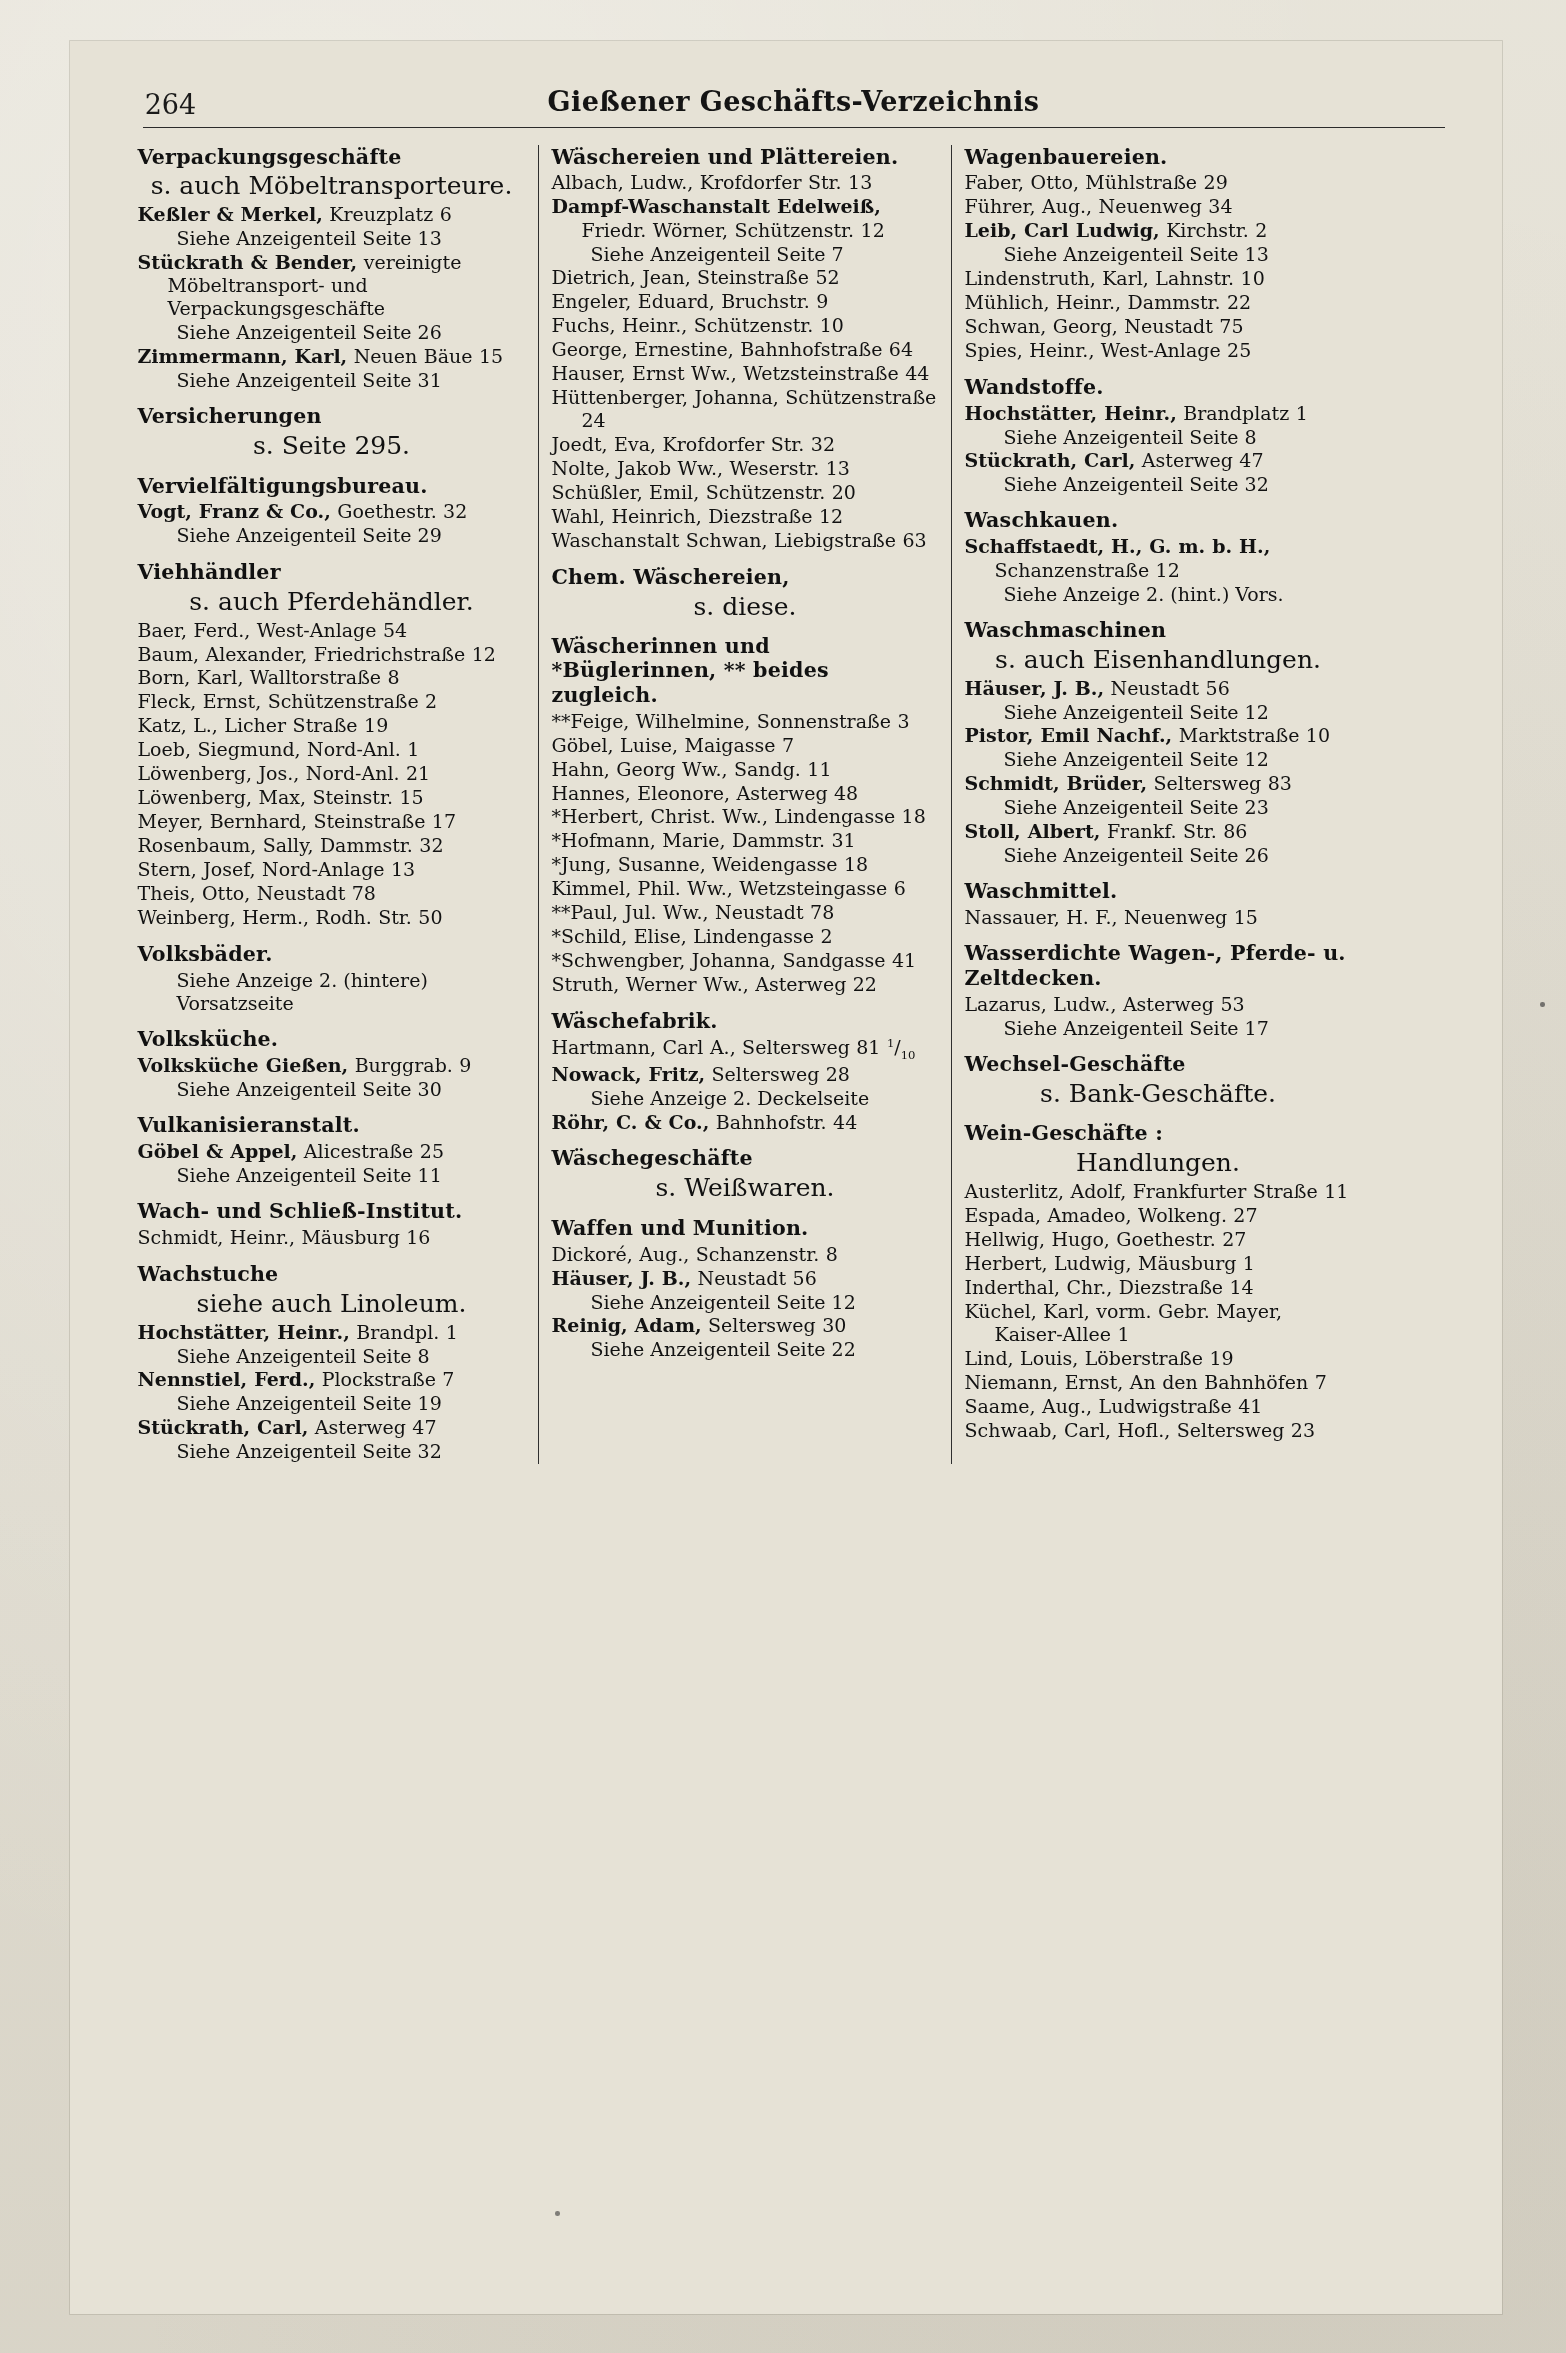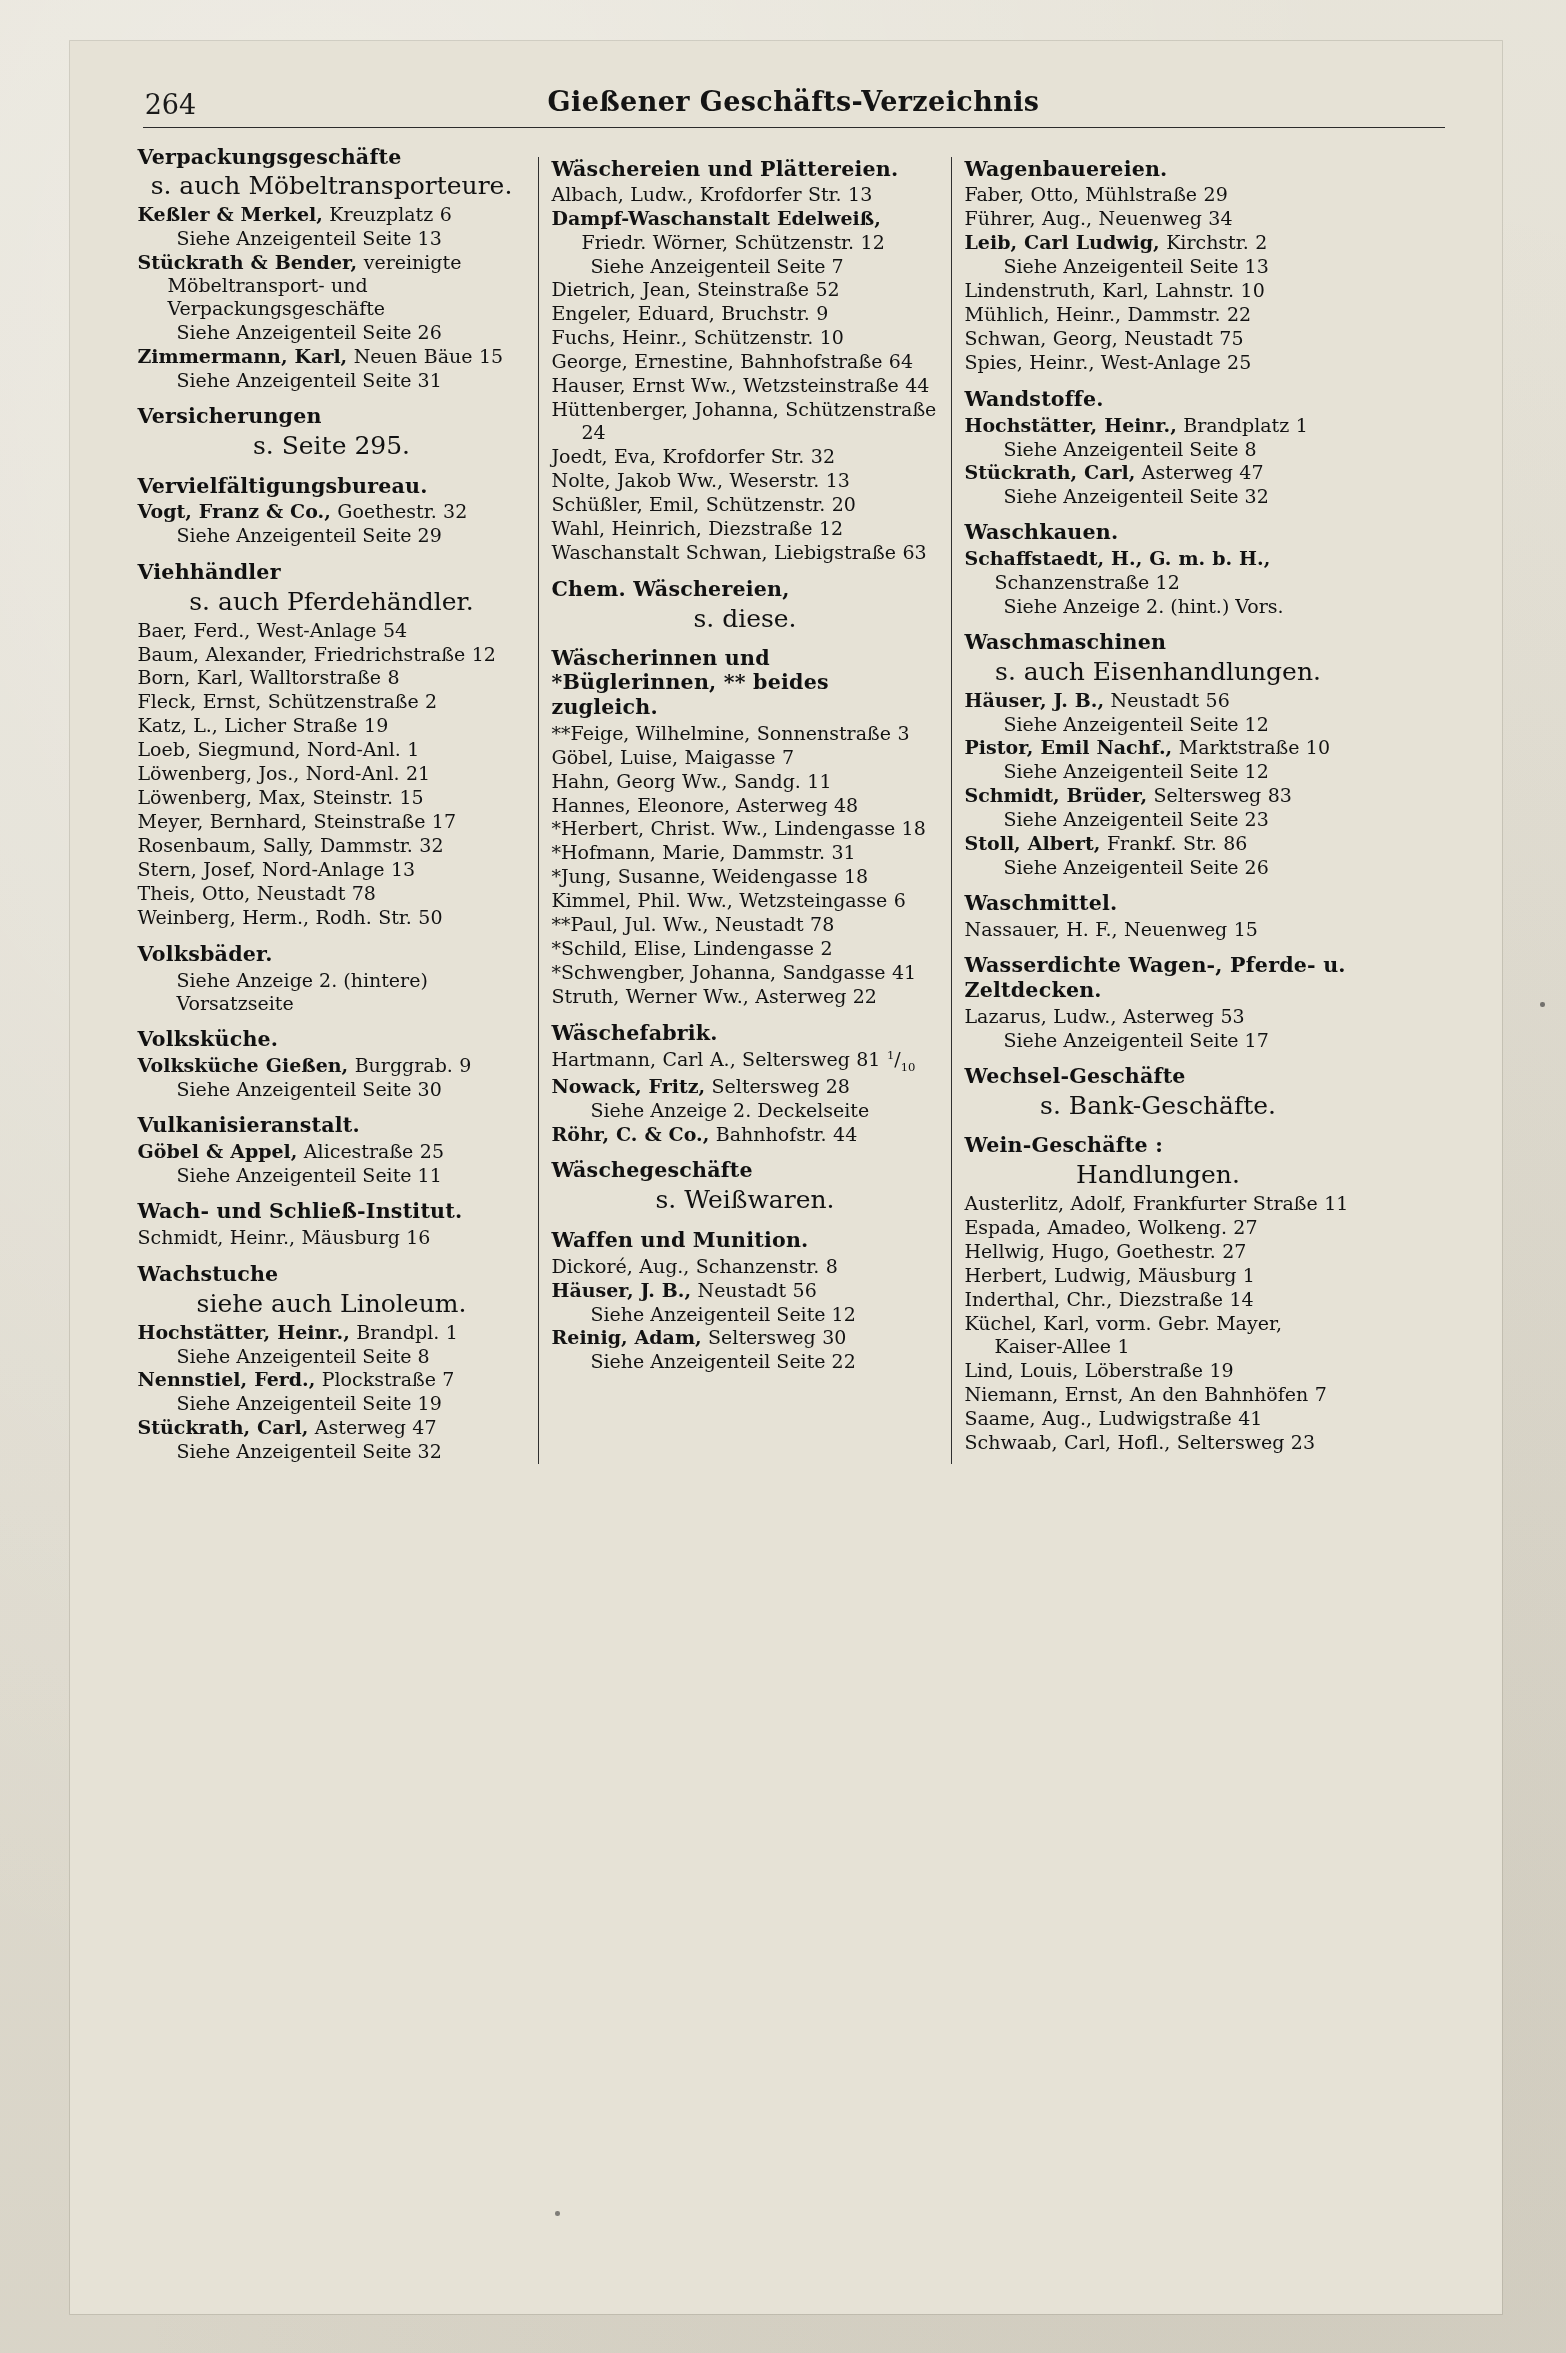--- a/index.html
+++ b/index.html
@@ -84,21 +84,20 @@
     gap: 0;
   }
   .col {
     width: 413px;
     padding: 0 12.5px;
     box-sizing: border-box;
     position: relative;
   }
   .col + .col {
     border-left: 1.8px solid #2f2f2f;
-    margin-top: 12px;
   }
 
   .sec-head {
     font-size: 20.6px;
     font-weight: bold;
     margin: 12.5px 0 2.7px 0;
     line-height: 1.18;
     letter-spacing: 0.2px;
     color: #111;
   }

